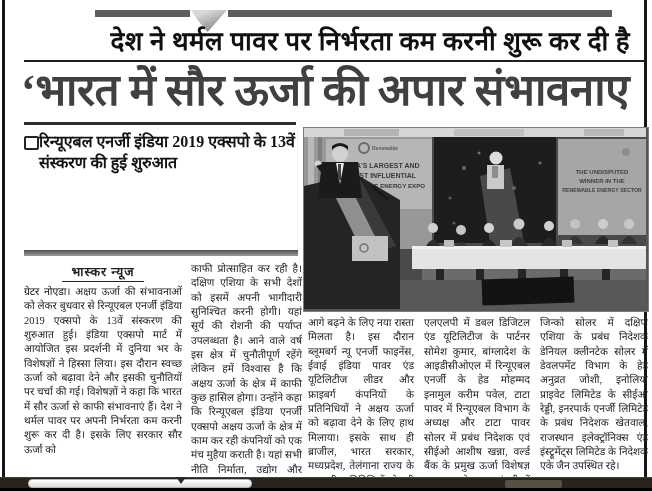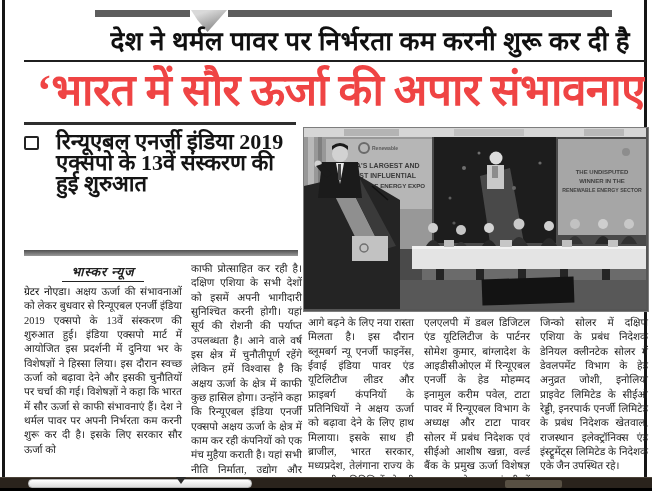--- a/index.html
+++ b/index.html
@@ -16,39 +16,39 @@
   .top-bar-right{position:absolute;top:10px;left:228px;width:384px;height:7px;background:#5d5d5d;}
   .top-notch{position:absolute;top:10px;left:191px;width:36px;height:22px;
     background:linear-gradient(160deg,#d9d9d9 20%,#8e8e8e 80%);
     clip-path:polygon(0 0,100% 0,46% 100%,18% 45%);}
 
   .kicker{position:absolute;top:22px;left:30px;width:600px;text-align:right;
     font-size:26px;font-weight:bold;color:#101010;letter-spacing:0.5px;white-space:nowrap;}
   .kicker-rule{position:absolute;top:60px;left:24px;width:622px;height:2px;background:#1f1f1f;}
 
   .headline{position:absolute;top:62px;left:21px;width:624px;height:59px;
-    font-size:44px;font-weight:900;color:#ef4444;white-space:nowrap;overflow:hidden;
-    letter-spacing:-0.5px;line-height:58px;text-align:right;}
+    font-size:44px;font-weight:900;color:#404040;white-space:nowrap;overflow:hidden;
+    letter-spacing:-0.5px;line-height:58px;}
 
   .bullets-block{position:absolute;top:122px;left:24px;width:272px;
     border-top:3px solid #2e2e2e;padding-top:6px;}
-  .bullet-item{display:flex;gap:17px;font-size:22px;font-weight:bold;
+  .bullet-item{display:flex;gap:0;font-size:16px;font-weight:bold;
     line-height:21px;color:#141414;margin-bottom:3px;}
   .bullet-square{width:11px;height:10px;border:2.5px solid #242424;border-radius:2px;
     margin-top:5px;flex:none;background:#fff;}
 
   .divider-bar{position:absolute;top:250px;left:24px;width:274px;height:6px;
     background:linear-gradient(#4f4f4f,#9a9a9a);}
 
   .left-cols{position:absolute;top:262px;left:24px;width:278px;display:flex;gap:9px;}
   .colA{width:158px;}
   .colB{width:111px;}
   .byline-wrap{text-align:center;margin-bottom:3px;}
   .byline{display:inline-block;font-size:12.5px;font-weight:bold;color:#222;
-    border-bottom:1.5px solid #222;padding:0 10px 1px;letter-spacing:1px;font-style:italic;}
+    border-bottom:1.5px solid #222;padding:0 10px 1px;letter-spacing:1px;}
   .body-text{font-size:10.4px;line-height:14.35px;text-align:justify;color:#242424;}
   .dateline{font-weight:normal;color:#0e0e0e;}
 
   .photo{position:absolute;top:127px;left:303px;width:344px;height:183px;
     border:1px solid #7d7d7d;background:#555;overflow:hidden;}
   .photo svg{display:block;}
 
   .right-cols{position:absolute;top:316px;left:308px;width:340px;display:flex;gap:10px;}
   .colC{width:106px;}
   .colD{width:106px;}

